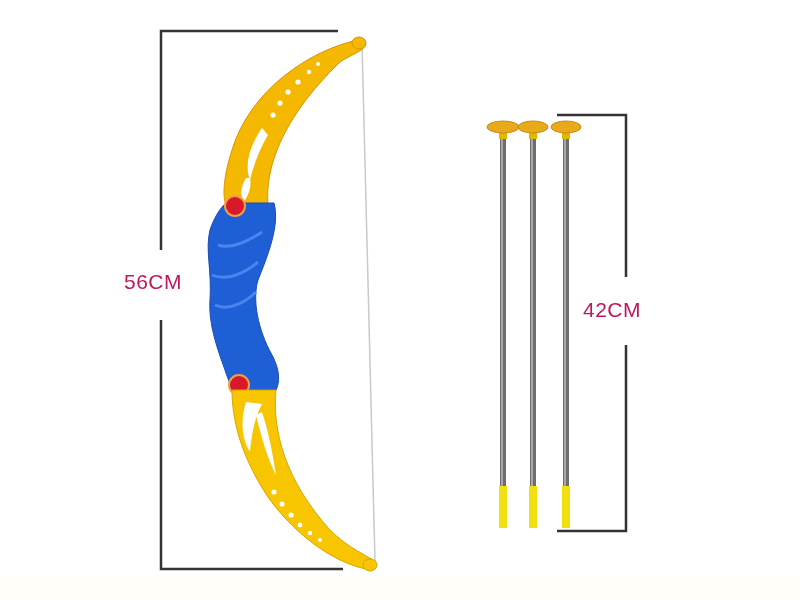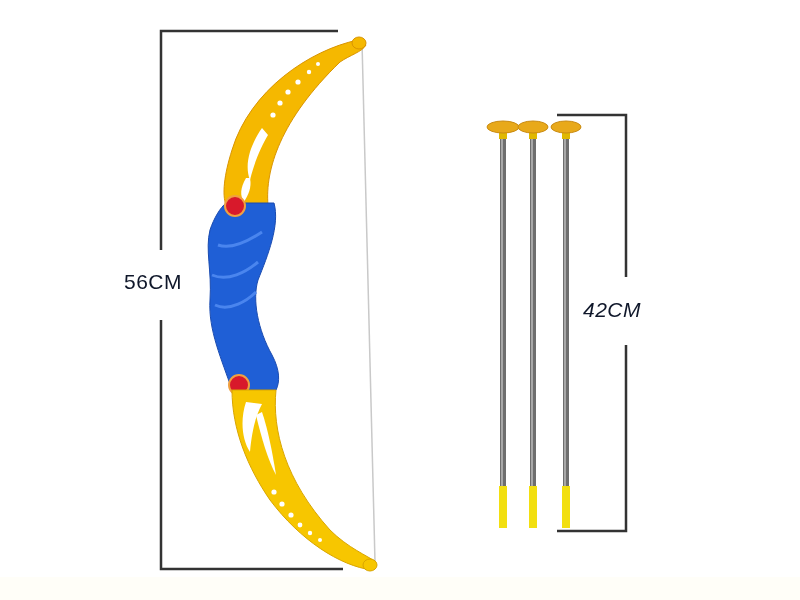--- a/index.html
+++ b/index.html
@@ -1,18 +1,18 @@
 <!DOCTYPE html>
 <html><head>
 <meta charset="utf-8">
 <style>
   html, body { margin:0; padding:0; background:#ffffff; }
   body { width:800px; height:600px; position:relative; overflow:hidden; font-family:"Liberation Sans", sans-serif; }
   .canvas { position:absolute; left:0; top:0; width:800px; height:600px; }
-  .label { position:absolute; font-size:21px; color:#0f172a; font-weight:normal; letter-spacing:0.5px; background:#fff; }
+  .label { position:absolute; font-size:21px; color:#be185d; font-weight:normal; letter-spacing:0.5px; background:#fff; }
   .bottom-strip { position:absolute; left:0; top:577px; width:800px; height:23px; background:#fffef8; }
 </style>
 </head>
 <body>
 
 <div class="canvas">
   <svg width="800" height="600" viewBox="0 0 800 600">
 
     <g stroke="#333" stroke-width="2.5" fill="none">
       <polyline points="338,31 161,31 161,250"></polyline>
@@ -79,14 +79,14 @@
     </g>
 
     <g stroke="#333" stroke-width="2.5" fill="none">
       <polyline points="557,115 626,115 626,277"></polyline>
       <polyline points="626,345 626,531 557,531"></polyline>
     </g>
   </svg>
 </div>
 
 <div class="label" style="left:124px; top:270px;">56CM</div>
-<div class="label" style="left:583px; top:298px;font-style:italic;">42CM</div>
+<div class="label" style="left:583px; top:298px;">42CM</div>
 <div class="bottom-strip"></div>
 
 </body></html>

